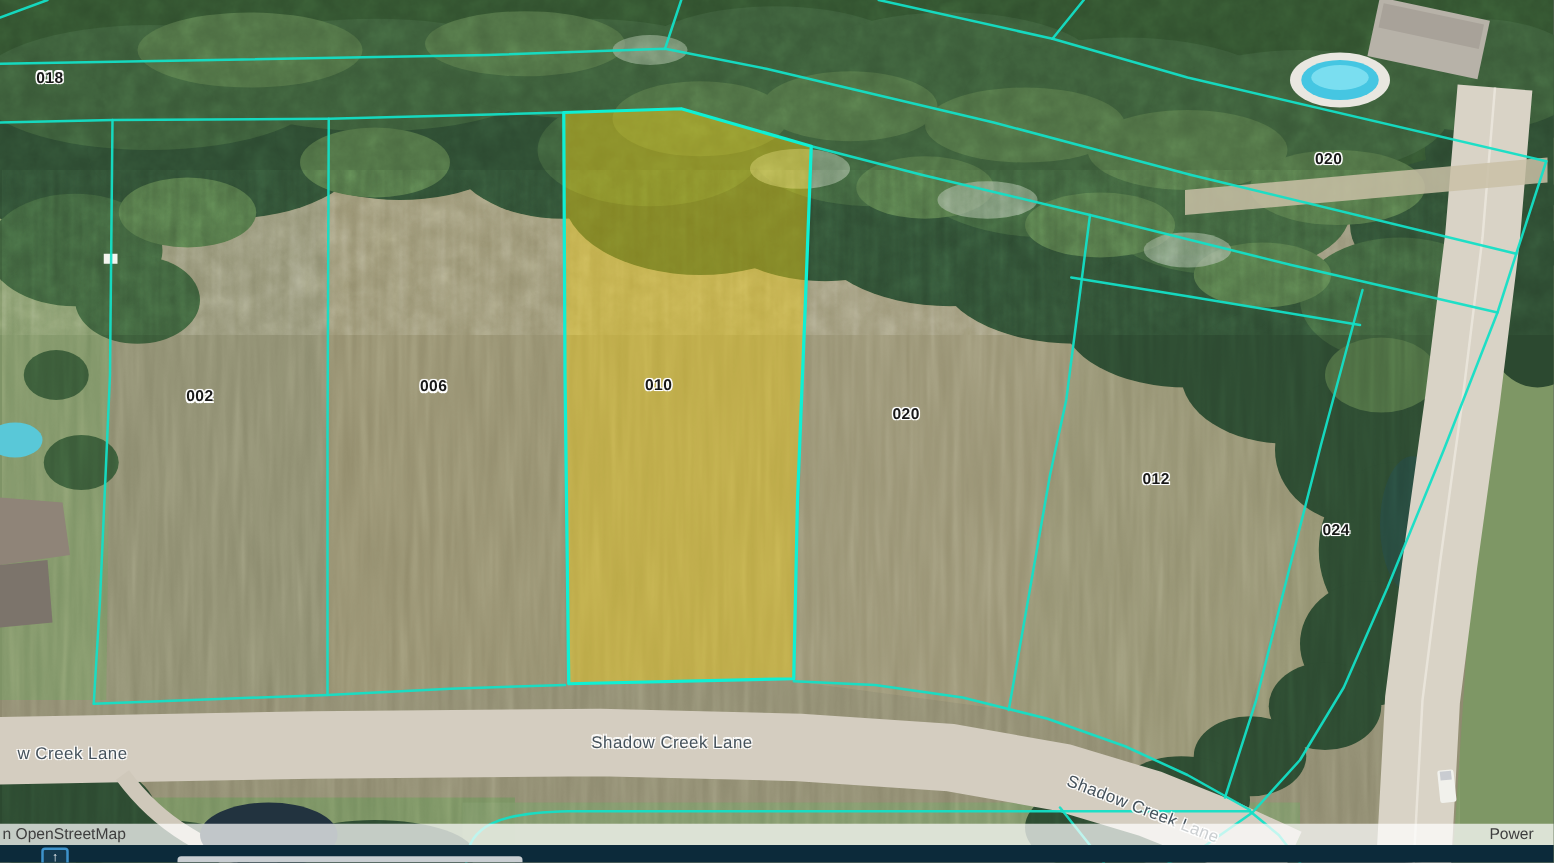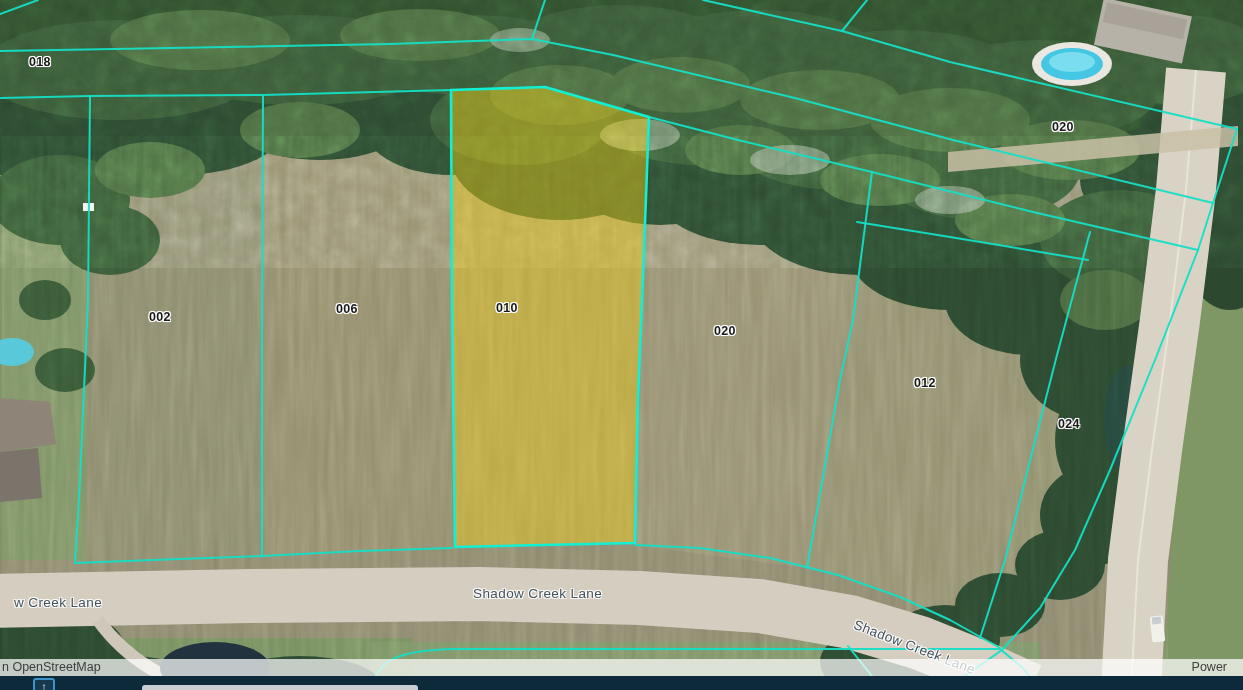--- a/index.html
+++ b/index.html
@@ -191,21 +191,21 @@
         <path class="pline" d="M1000,649 L1023,668 L1040,690"></path>
       </g>
 
       <polygon class="hl" points="451,90 545,87 649,117 644,250 638,400 635,543 455,547 452,300"></polygon>
     </svg>
 
     <div class="lbl" style="left:29px;top:55px">018</div>
     <div class="lbl" style="left:1052px;top:120px">020</div>
     <div class="lbl" style="left:149px;top:310px">002</div>
     <div class="lbl" style="left:336px;top:302px">006</div>
-    <div class="lbl" style="left:496px;top:301px">010</div>
+    <div class="lbl" style="left:516px;top:301px">010</div>
     <div class="lbl" style="left:714px;top:324px">020</div>
     <div class="lbl" style="left:914px;top:376px">012</div>
     <div class="lbl" style="left:1058px;top:417px">024</div>
 
     <div class="street" style="left:14px;top:595px">w Creek Lane</div>
     <div class="street" style="left:473px;top:586px">Shadow Creek Lane</div>
     <div class="street" style="left:857px;top:617px;transform:rotate(21deg);transform-origin:0 0">Shadow Creek Lane</div>
   </div>
 
   <div class="attrib">

